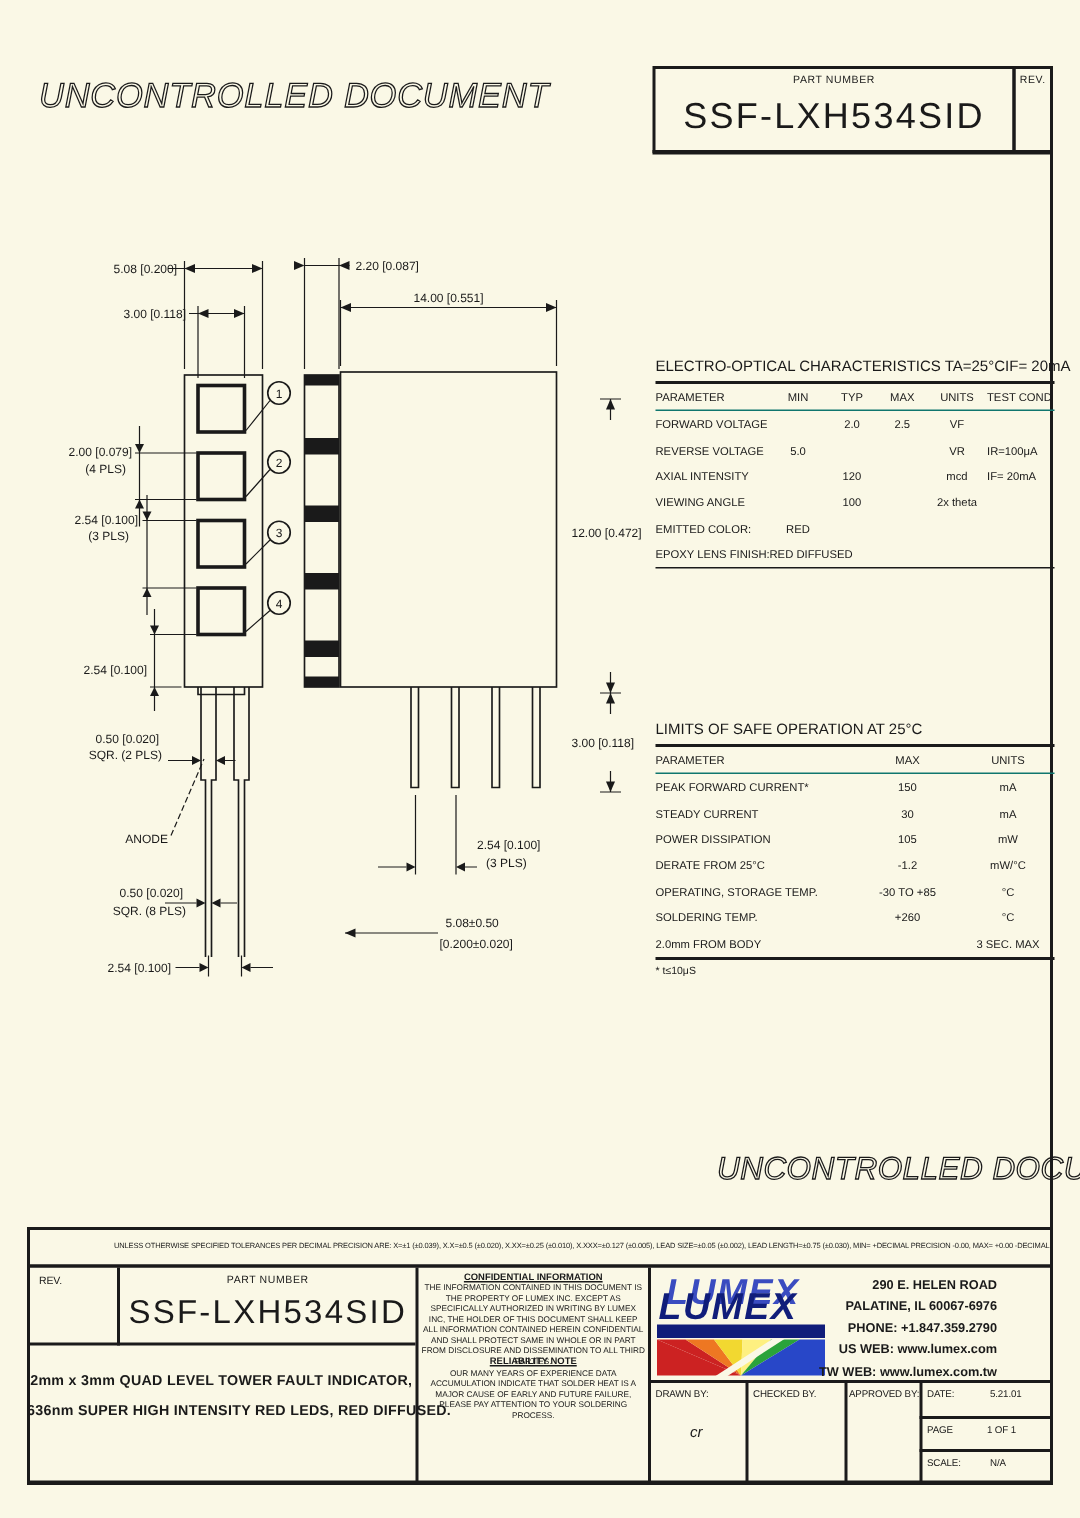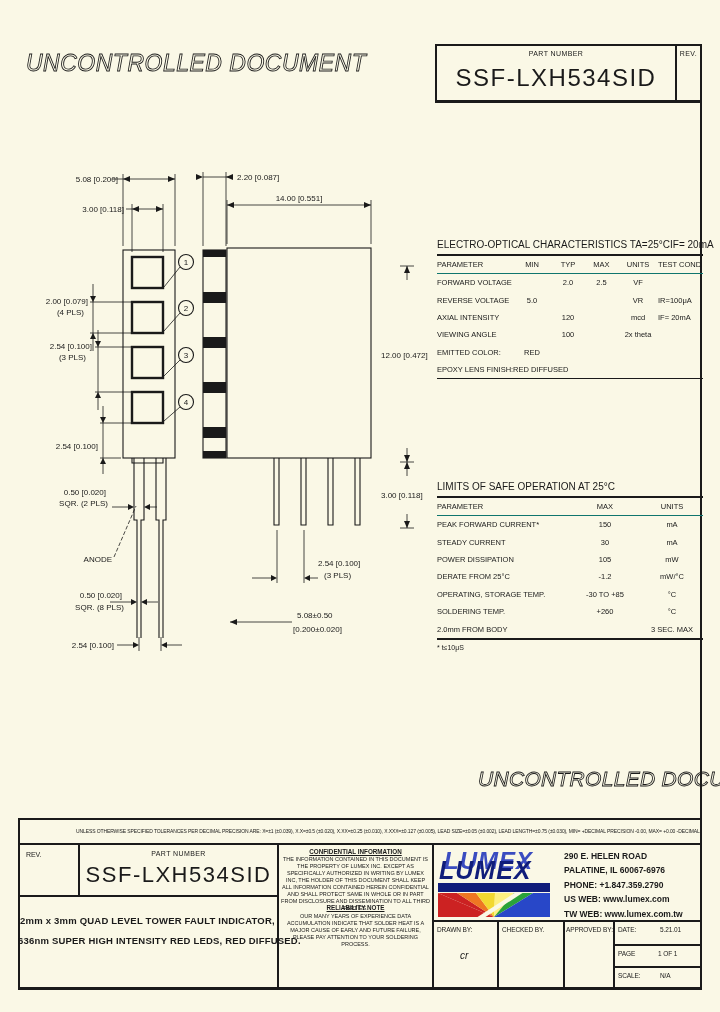--- a/index.html
+++ b/index.html
@@ -350,21 +350,21 @@
     <polygon points="58,70 2,46 21,46" fill="#cc2222"></polygon>
     <polygon points="58,70 21,46 40,46" fill="#ee7722"></polygon>
     <polygon points="58,70 40,46 59,46" fill="#f2d830"></polygon>
     <polygon points="58,70 59,46 78,46" fill="#fef080"></polygon>
     <polygon points="58,70 78,46 97,46" fill="#2aa33a"></polygon>
     <polygon points="58,70 97,46 114,46 114,70" fill="#2847c8"></polygon>
     <polygon points="80,45 88,45 48,71 40,71" fill="#faf8e6"></polygon>
   </g>
   <rect x="1" y="1" width="114" height="70" fill="none" stroke="#101d7a" stroke-width="0"></rect>
 </svg>
-<div class="abs layer addr" style="left:564px;top:849px;">
+<div class="abs layer addr" style="left:546px;top:849px;text-align:right;">
   <div>290 E. HELEN ROAD</div>
   <div>PALATINE, IL  60067-6976</div>
   <div>PHONE: +1.847.359.2790</div>
   <div>US WEB: www.lumex.com</div>
   <div>TW WEB: www.lumex.com.tw</div>
 </div>
 
 <div class="abs layer lbl" style="left:437px;top:926px;">DRAWN BY:</div>
 <div class="abs layer" style="left:460px;top:950px;font-size:10px;font-style:italic;">cr</div>
 <div class="abs layer lbl" style="left:502px;top:926px;">CHECKED BY.</div>

